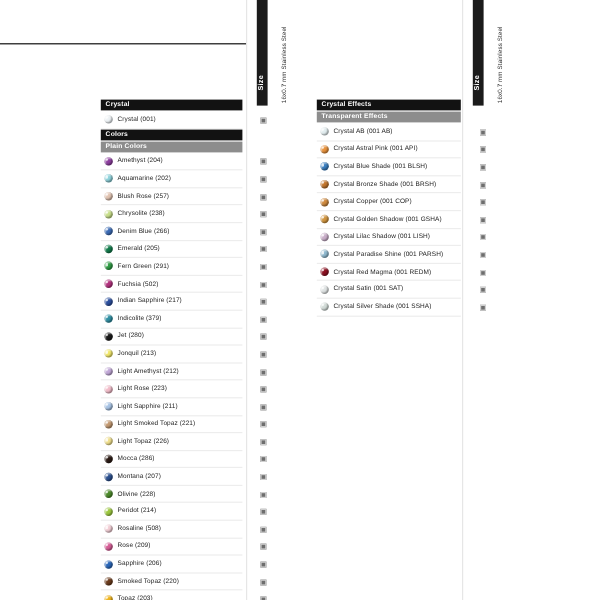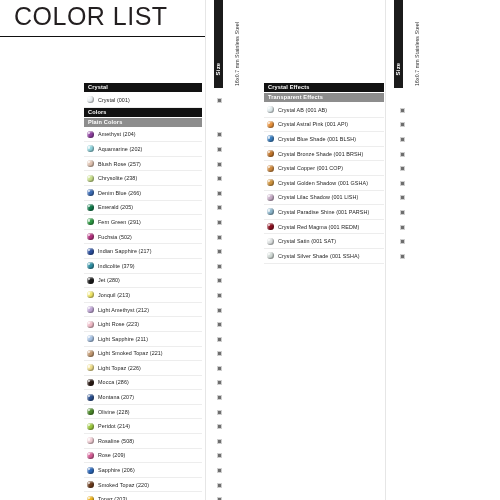--- a/index.html
+++ b/index.html
@@ -149,21 +149,20 @@
     border:1px solid #cfcfcf;
     box-sizing:border-box;
   }
   .mark.blank i{visibility:hidden;}
 </style>
 </head>
 <body>
 
 <div class="page">
 
-  <div class="title">COLOR LIST</div>
   <div class="title-rule"></div>
 
   <div class="vrule" style="left:205px"></div>
   <div class="vrule" style="left:385px"></div>
 
   <div class="size-tab tab-left">
     <div class="bar">
       <div class="bar-label">Size</div>
     </div>
     <div class="spec">

